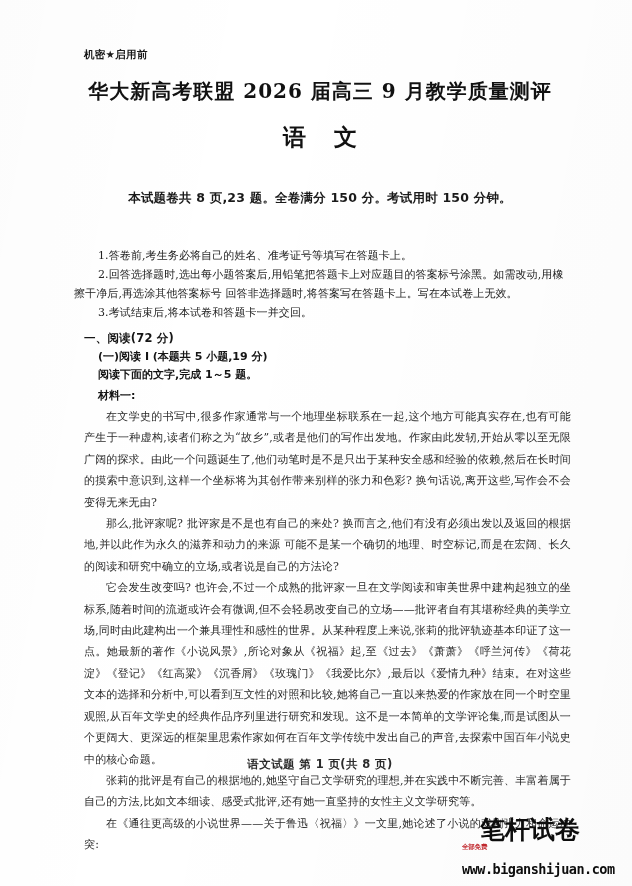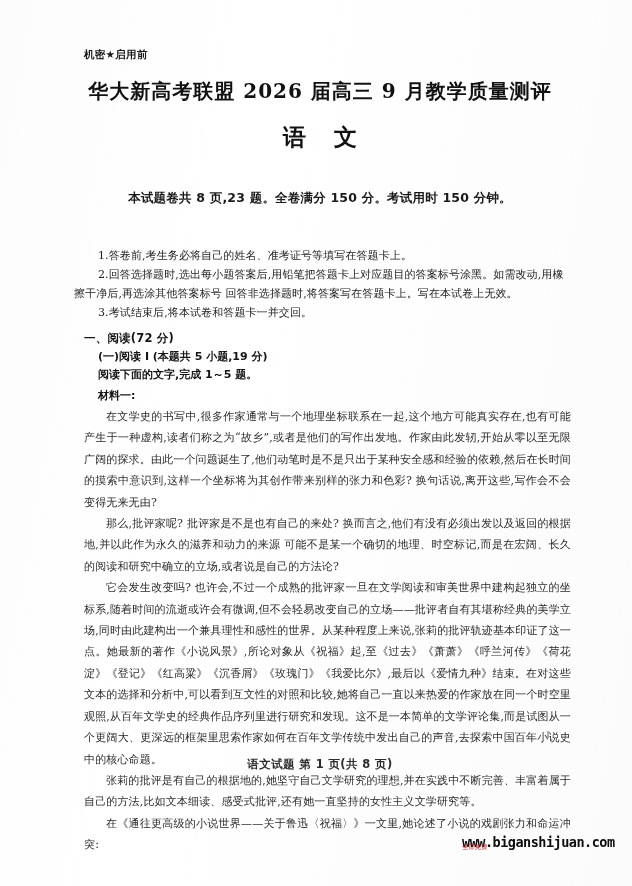--- a/index.html
+++ b/index.html
@@ -186,21 +186,21 @@
     color: #0d0d0d;
     letter-spacing: 0px;
     line-height: 27px;
     padding-left: 18px;
   }
   .wm-free {
     position: absolute;
     left: 0px;
     top: 27px;
     font-size: 6.5px;
-    font-weight: 400;
+    font-weight: 700;
     color: #c0272d;
     letter-spacing: -0.2px;
     line-height: 8px;
   }
   .wm-url {
     font-family: "DejaVu Sans Mono", "Liberation Mono", monospace;
     font-size: 13.5px;
     font-weight: 700;
     color: #0d0d0d;
     letter-spacing: -0.5px;
@@ -257,16 +257,17 @@
       <p>在《通往更高级的小说世界——关于鲁迅〈祝福〉》一文里,她论述了小说的戏剧张力和命运冲突:</p>
     </div>
 
     <div class="footer">语文试题  第 1 页(共 8 页)</div>
 
   </div>
 
   <div class="speck"></div>
 
   <div class="watermark">
+    <div class="wm-cn">笔杆试卷</div>
     <div class="wm-free">全部免费</div>
     <div class="wm-url">www.biganshijuan.com</div>
   </div>
 </div>
 
 </body></html>

